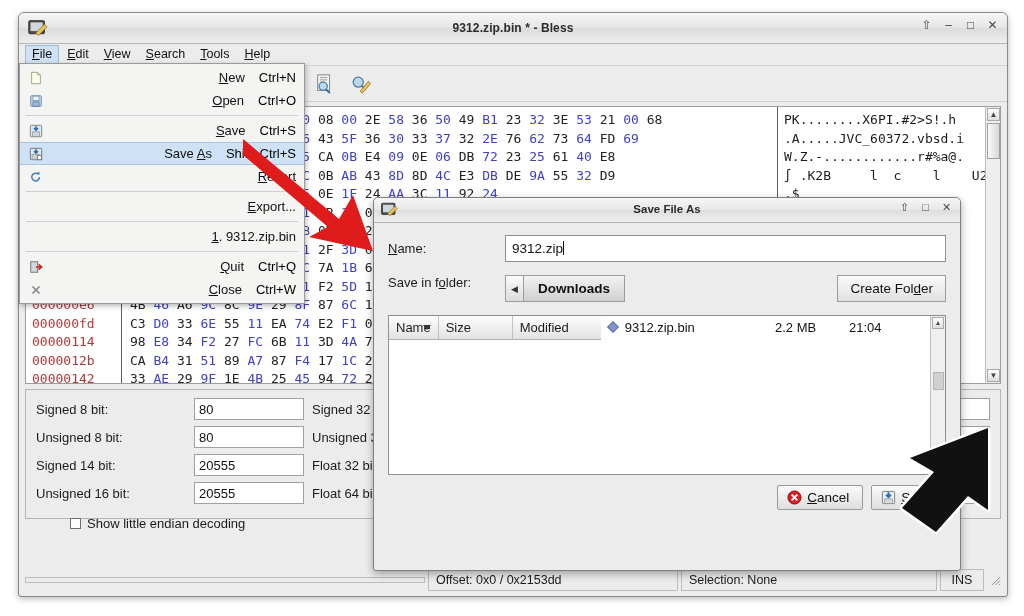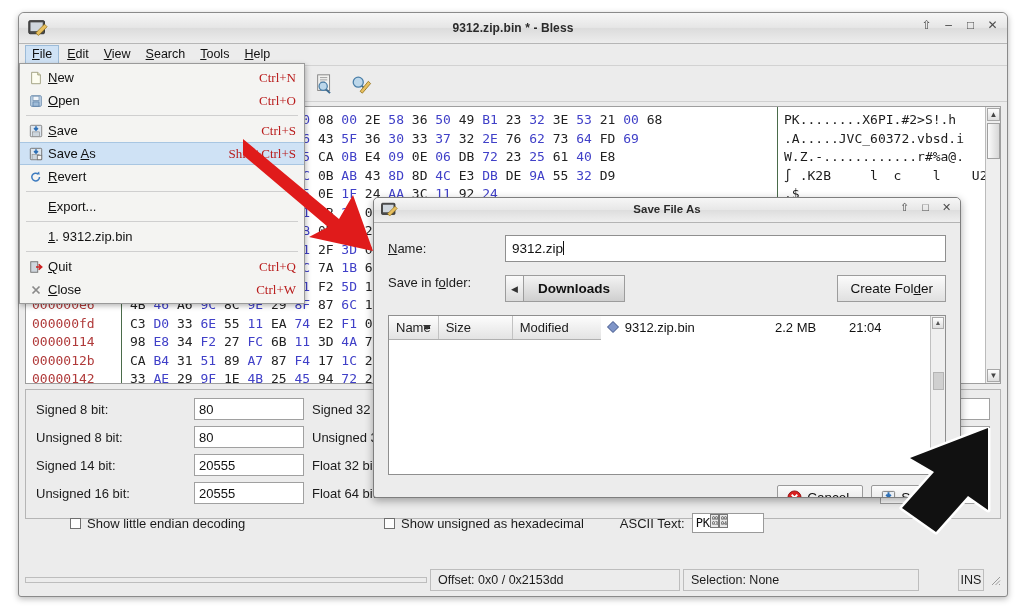--- a/index.html
+++ b/index.html
@@ -195,30 +195,30 @@
   }
   .mi {
     position: relative;
     display: flex; align-items: center;
     height: 23px;
     padding: 0 8px 0 6px;
     cursor: default;
   }
   .mi.sel { background: #cfe2f5; border-top: 1px solid #a8c6e2; border-bottom: 1px solid #a8c6e2; }
   .mi .mi-icon { width: 20px; height: 16px; display:flex; align-items:center; justify-content:center; flex:0 0 20px; }
-  .mi .mi-label { flex: 1; padding-left: 2px; }
-  .mi .mi-accel { color: #b91c1c; padding-left: 14px; font-family: Liberation Serif, serif; }
+  .mi .mi-label { flex: 1; padding-left: 2px; text-align: right; }
+  .mi .mi-accel { color: #000000; padding-left: 14px; }
   .mi-sep { height: 1px; background: #cfcfcf; margin: 3px 6px; }
   .mi u { text-decoration: underline; }
 
   
   .dialog {
     position: absolute;
     left: 373px; top: 197px;
-    width: 588px; height: 301px;
+    width: 588px; height: 374px;
     background: #ececec;
     border: 1px solid #7e7e7e;
     border-radius: 5px 5px 3px 3px;
     box-shadow: 0 3px 9px rgba(0,0,0,0.33);
     z-index: 60;
     overflow: hidden;
   }
   .dlg-titlebar {
     position: relative; height: 25px;
     background: linear-gradient(to bottom,#f6f6f6 0%, #e7e7e7 50%, #dedede 52%, #efefef 100%);
@@ -406,22 +406,22 @@
         <div style="display:flex;align-items:center;margin-left:36px;gap:7px;">
           <span>ASCII Text:</span>
           <span class="ascii-text-box"><span>PK</span><span class="ctrl-glyph">00<br>03</span><span class="ctrl-glyph">00<br>04</span></span>
         </div>
       </div>
     </div>
 
     <div class="statusbar">
       <div class="sb-cell sb-flex"></div>
       <div class="sb-cell" style="width:250px;">Offset: 0x0 / 0x2153dd</div>
-      <div class="sb-cell" style="width:236px;">Selection: None</div>
-      <div class="sb-cell" style="width:26px;justify-content:center;margin-left:36px;">INS</div>
+      <div class="sb-cell" style="width:256px;">Selection: None</div>
+      <div class="sb-cell" style="width:44px;justify-content:center;">INS</div>
       <div class="sb-grip">
         <svg width="12" height="12" viewBox="0 0 12 12">
           <line x1="11" y1="3" x2="3" y2="11" stroke="#9a9a9a"></line>
           <line x1="11" y1="6.5" x2="6.5" y2="11" stroke="#9a9a9a"></line>
           <line x1="11" y1="10" x2="10" y2="11" stroke="#9a9a9a"></line>
         </svg>
       </div>
     </div>
   </div>
 

